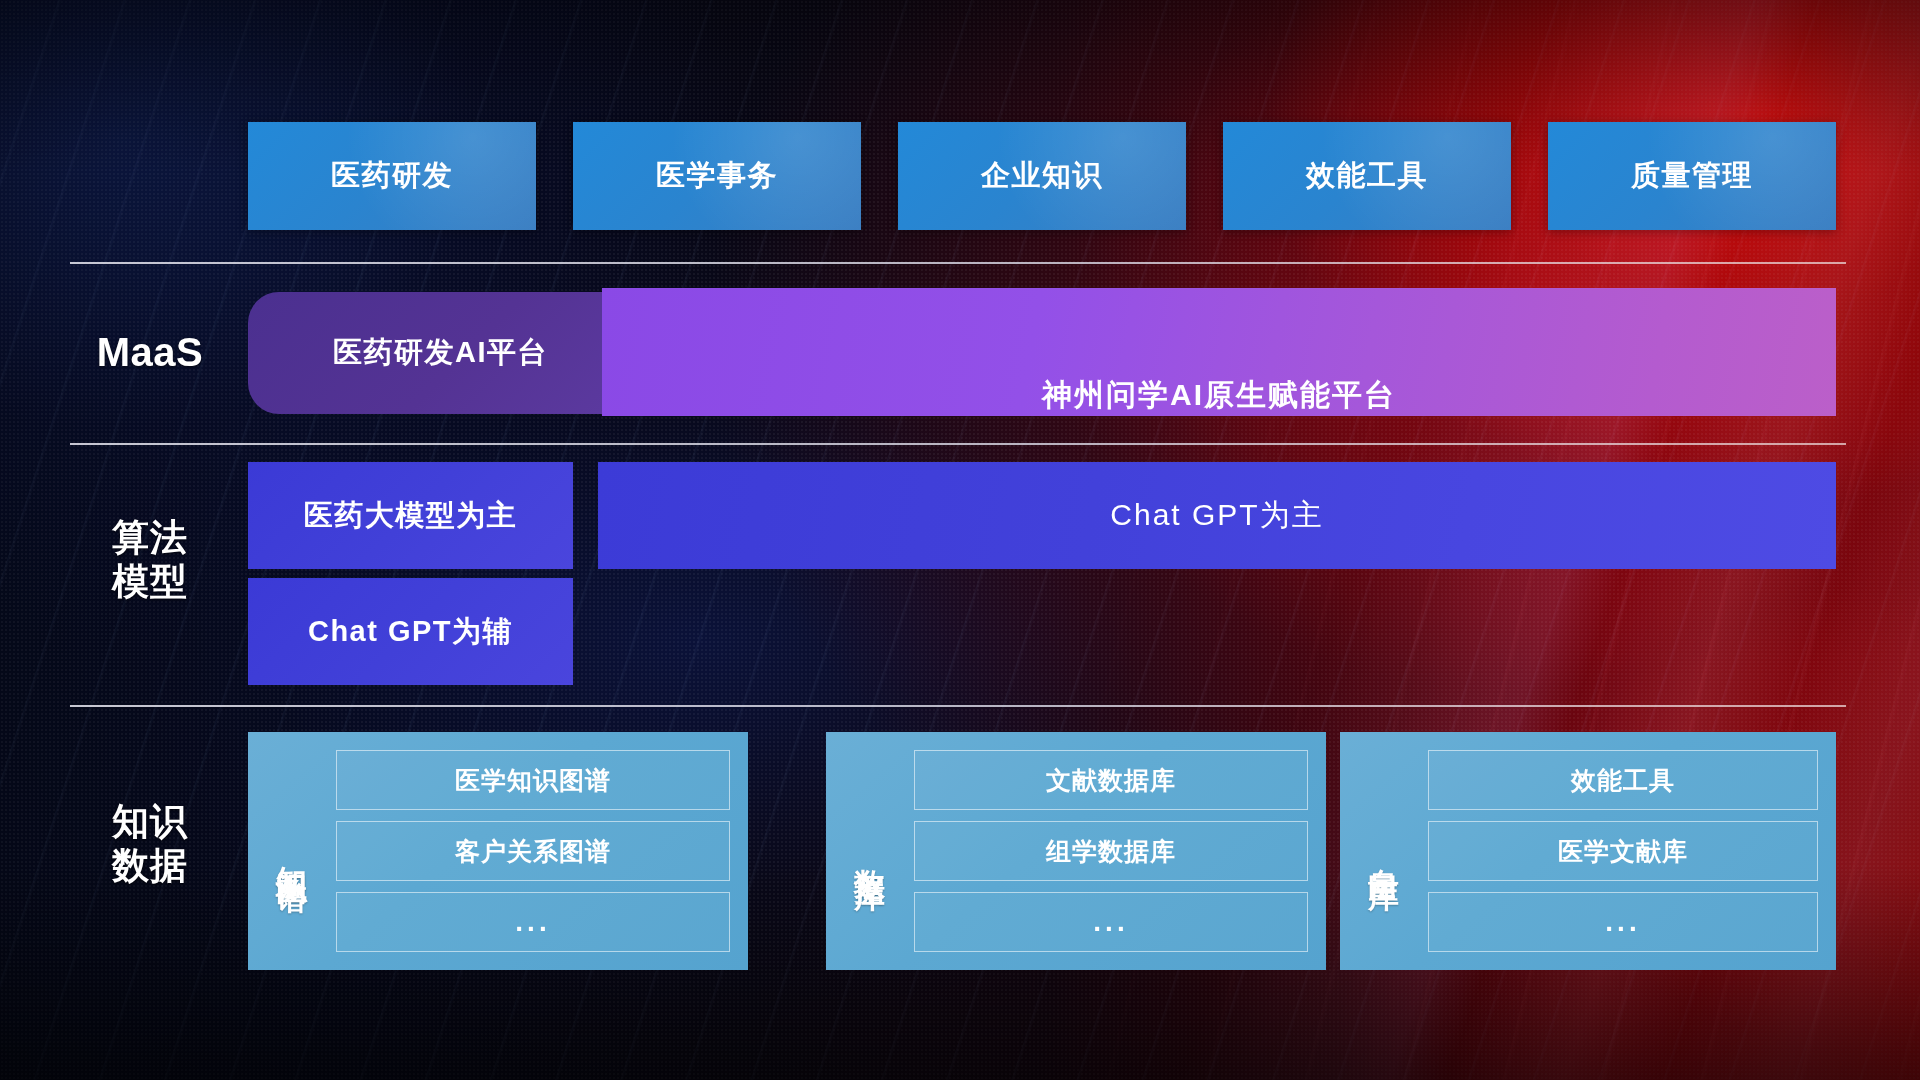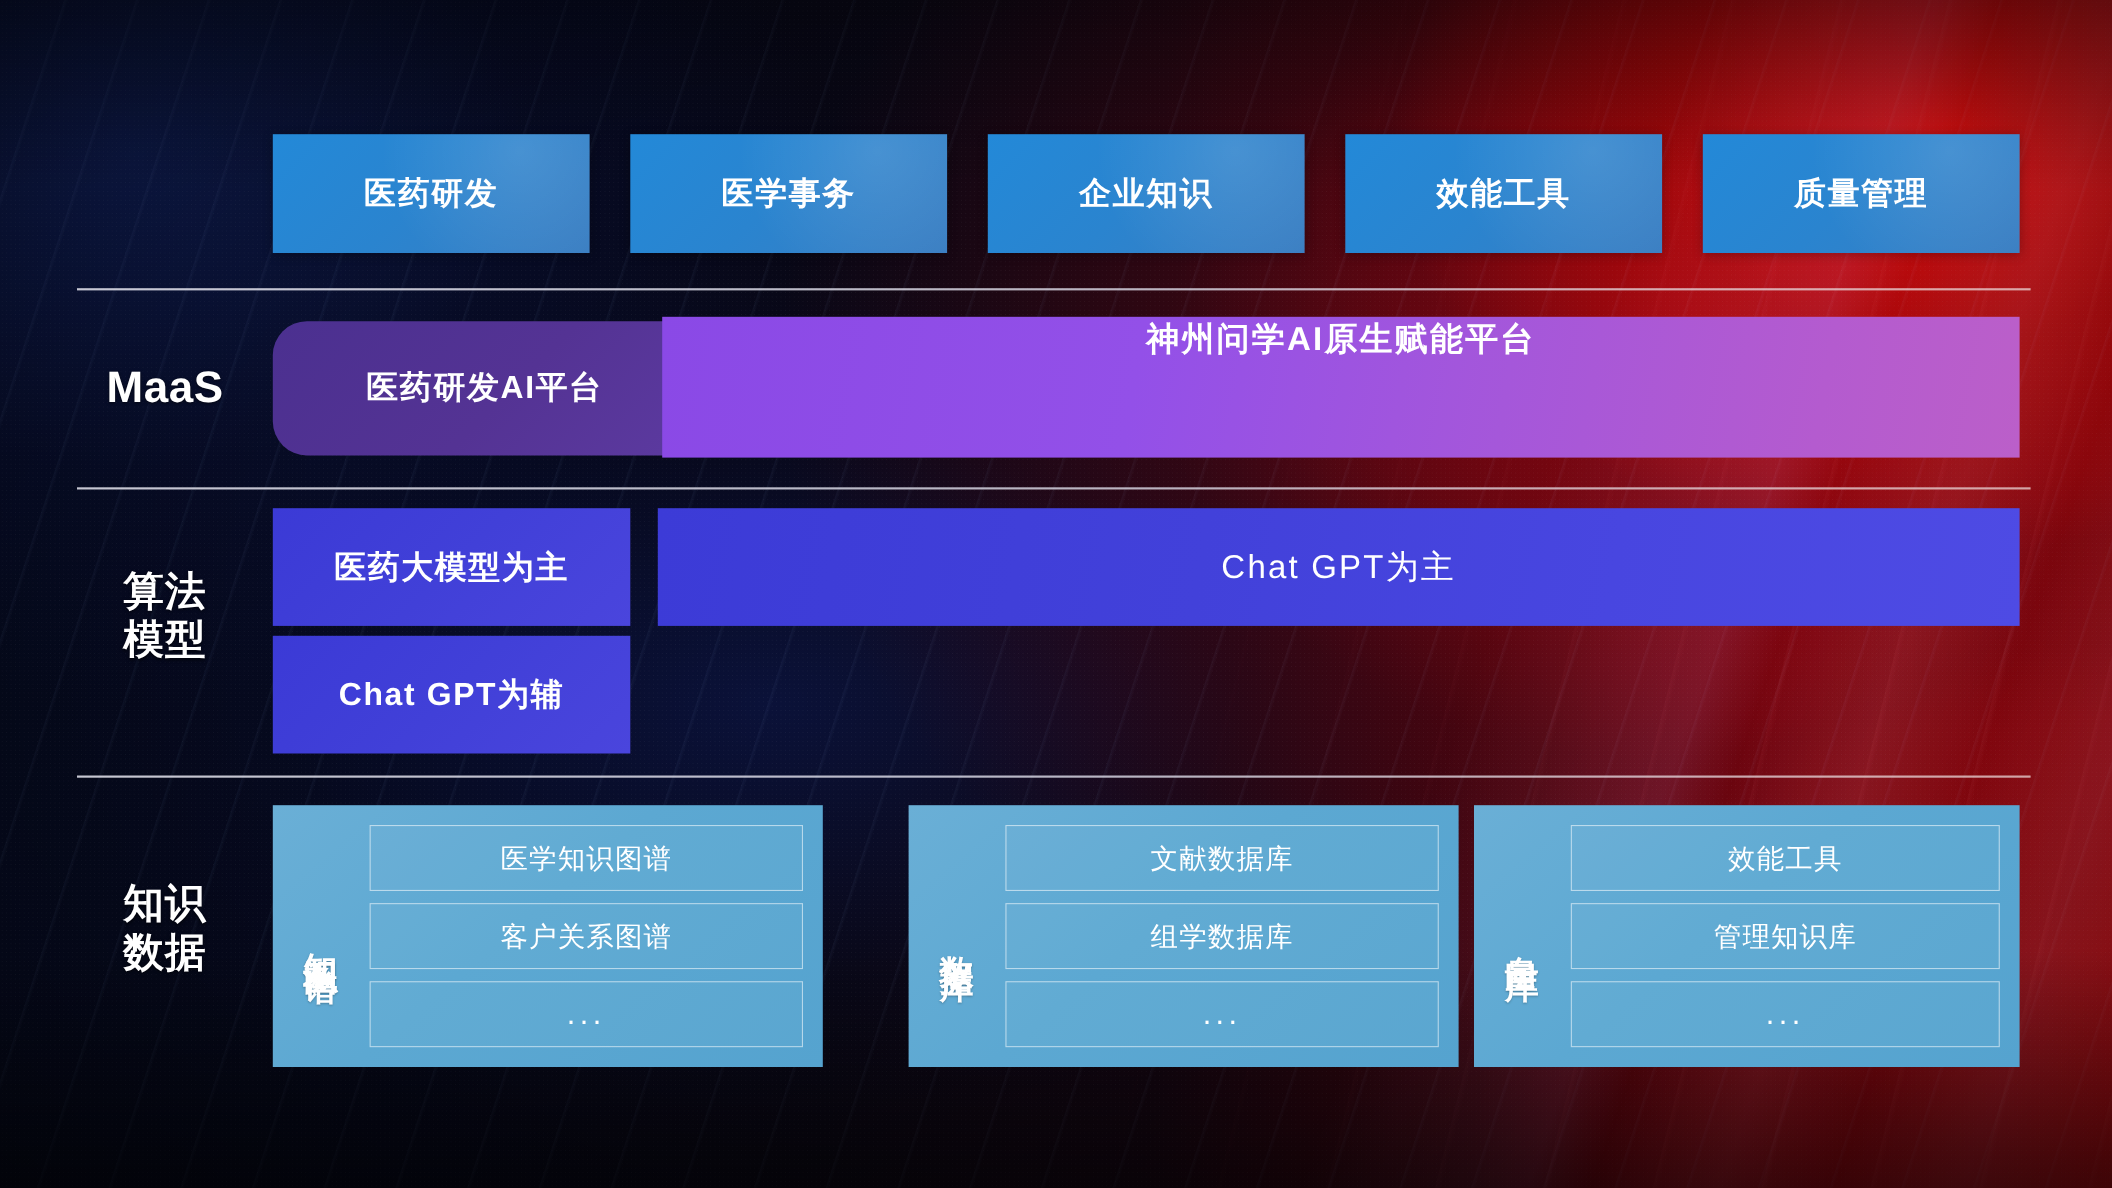--- a/index.html
+++ b/index.html
@@ -156,21 +156,21 @@
     display: flex; align-items: center; justify-content: center;
     color: #fff; font-size: 29px; font-weight: bold; letter-spacing: 1.5px; border-radius: 31px;
   }
   .maas-right {
     position: absolute;
     left: 602px;
     top: 288px;
     width: 1234px;
     height: 128px;
     background: linear-gradient(100deg, #8a49e6 0%, #9350e8 35%, #a557da 62%, #b45bcf 85%, #bb5fc9 100%);
-    display: flex; align-items: flex-start; justify-content: center;
+    display: flex; align-items: flex-end; justify-content: center;
     color: #fff; font-size: 30px; font-weight: bold; letter-spacing: 2px;
   }
 
   
   .alg-left {
     position: absolute;
     left: 248px;
     width: 325px;
     height: 107px;
     background: linear-gradient(135deg, #3b3ad6 0%, #4140d8 50%, #4a45dd 100%);
@@ -221,21 +221,21 @@
     padding: 4px 4px 4px 14px;
   }
   .kd-item {
     height: 58px;
     border: 1px solid rgba(255,255,255,0.55);
     display: flex;
     align-items: center;
     justify-content: center;
     color: #ffffff;
     font-size: 25px;
-    font-weight: normal;
+    font-weight: bold;
     letter-spacing: 1px;
     background: rgba(255,255,255,0.035);
     text-align: right;
   }
   .kd-item.ellipsis { font-size: 28px; letter-spacing: 4px; }
 </style>
 </head>
 <body>
 
 <div id="stage">
@@ -323,19 +323,19 @@
         <div class="kd-item">文献数据库</div>
         <div class="kd-item">组学数据库</div>
         <div class="kd-item ellipsis">...</div>
       </div>
     </div>
 
     <div class="kd-card" style="left:1340px;width:496px;">
       <div class="kd-vlabel">向量库</div>
       <div class="kd-items">
         <div class="kd-item">效能工具</div>
-        <div class="kd-item">管理知识库</div>
+        <div class="kd-item">医学文献库</div>
         <div class="kd-item ellipsis">...</div>
       </div>
     </div>
 
   </div>
 </div>
 
 </body></html>

